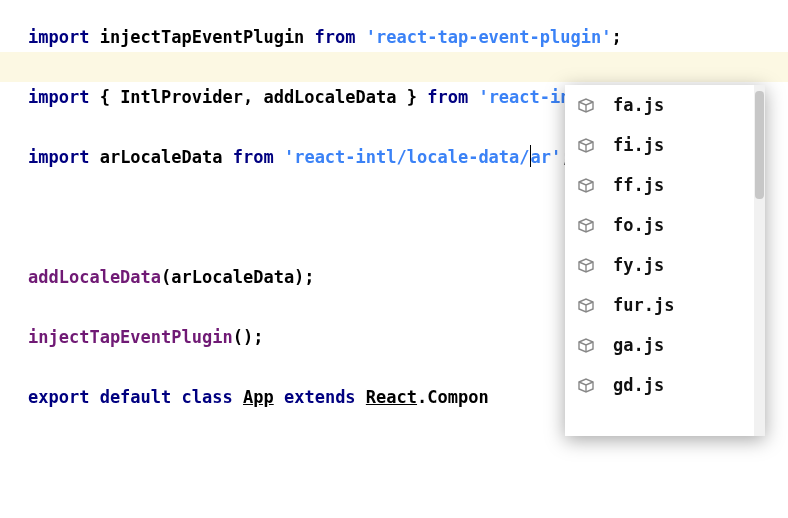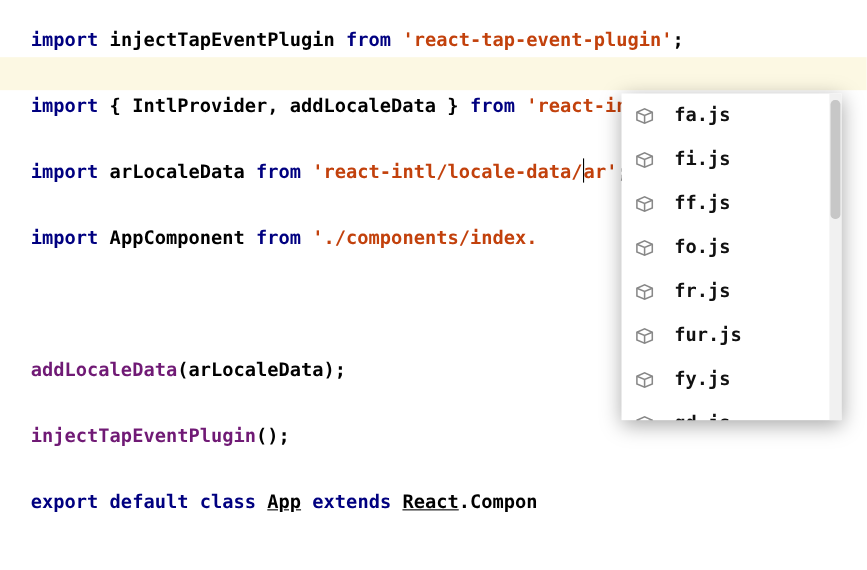--- a/index.html
+++ b/index.html
@@ -26,39 +26,39 @@
     position:absolute;
     left:0;
     top:52px;
     width:788px;
     height:30px;
     background:#fcf8e3;
     z-index:0;
   }
   .editor .line{position:relative;z-index:1;}
   .kw{color:#000080;font-weight:700;}
-  .str{color:#c2410c;font-weight:700;}
+  .str{color:#3b82f6;font-weight:700;}
   .fn{color:#701a75;}
   .clz{color:#000;text-decoration:underline;}
   .cursor{
     display:inline-block;
     width:1px;
     height:22px;
     background:#000;
     vertical-align:middle;
     margin:0;
     position:relative;
     top:-2px;
   }
   .popup{
     position:absolute;
     left:565px;
     top:85px;
     width:200px;
-    height:297px;
+    height:351px;
     background:#fff;
     box-shadow:0 4px 18px rgba(0,0,0,0.35);
     z-index:5;
     font-weight:400;
     overflow:hidden;
   }
   .popup-item{
     height:40px;
     display:flex;
     align-items:center;
@@ -93,21 +93,20 @@
 </style>
 </head>
 <body>
 
 <div class="hl"></div>
 
 <div class="editor">
 <span class="line"><span class="kw">import</span><span> injectTapEventPlugin </span><span class="kw">from</span><span> </span><span class="str">'react-tap-event-plugin'</span><span>;</span></span>
 <span class="line"><span class="kw">import</span><span> { IntlProvider, addLocaleData } </span><span class="kw">from</span><span> </span><span class="str">'react-intl'</span><span>;</span></span>
 <span class="line"><span class="kw">import</span><span> arLocaleData </span><span class="kw">from</span><span> </span><span class="str">'react-intl/locale-data/</span><span class="cursor"></span><span class="str">ar'</span><span>;</span></span>
-<span class="line"><span class="kw">import</span><span> AppComponent </span><span class="kw">from</span><span> </span><span class="str">'./components/index.</span><span></span></span>
 <span class="line"> </span>
 <span class="line"><span class="fn">addLocaleData</span><span>(arLocaleData);</span></span>
 <span class="line"><span class="fn">injectTapEventPlugin</span><span>();</span></span>
 <span class="line"><span class="kw">export default</span><span> </span><span class="kw">class</span><span> </span><span class="clz">App</span><span> </span><span class="kw">extends</span><span> </span><span class="clz">React</span><span>.Compon</span></span>
 
 
 
 
 
 
@@ -163,21 +162,21 @@
   </div>
   <div class="popup-item">
     <span class="popup-icon">
         <svg width="18" height="18" viewBox="0 0 18 18">
           <g fill="none" stroke="#888" stroke-width="1.4">
             <path d="M2 6 L9 3 L16 6 L16 13 L9 16 L2 13 Z"></path>
             <path d="M2 6 L9 9 L16 6 M9 9 L9 16"></path>
           </g>
         </svg>
       </span>
-    <span>fr.js</span>
+    <span>fy.js</span>
   </div>
   <div class="popup-item">
     <span class="popup-icon">
         <svg width="18" height="18" viewBox="0 0 18 18">
           <g fill="none" stroke="#888" stroke-width="1.4">
             <path d="M2 6 L9 3 L16 6 L16 13 L9 16 L2 13 Z"></path>
             <path d="M2 6 L9 9 L16 6 M9 9 L9 16"></path>
           </g>
         </svg>
       </span>
@@ -185,21 +184,21 @@
   </div>
   <div class="popup-item">
     <span class="popup-icon">
         <svg width="18" height="18" viewBox="0 0 18 18">
           <g fill="none" stroke="#888" stroke-width="1.4">
             <path d="M2 6 L9 3 L16 6 L16 13 L9 16 L2 13 Z"></path>
             <path d="M2 6 L9 9 L16 6 M9 9 L9 16"></path>
           </g>
         </svg>
       </span>
-    <span>fy.js</span>
+    <span>ga.js</span>
   </div>
   <div class="popup-item">
     <span class="popup-icon">
         <svg width="18" height="18" viewBox="0 0 18 18">
           <g fill="none" stroke="#888" stroke-width="1.4">
             <path d="M2 6 L9 3 L16 6 L16 13 L9 16 L2 13 Z"></path>
             <path d="M2 6 L9 9 L16 6 M9 9 L9 16"></path>
           </g>
         </svg>
       </span>

